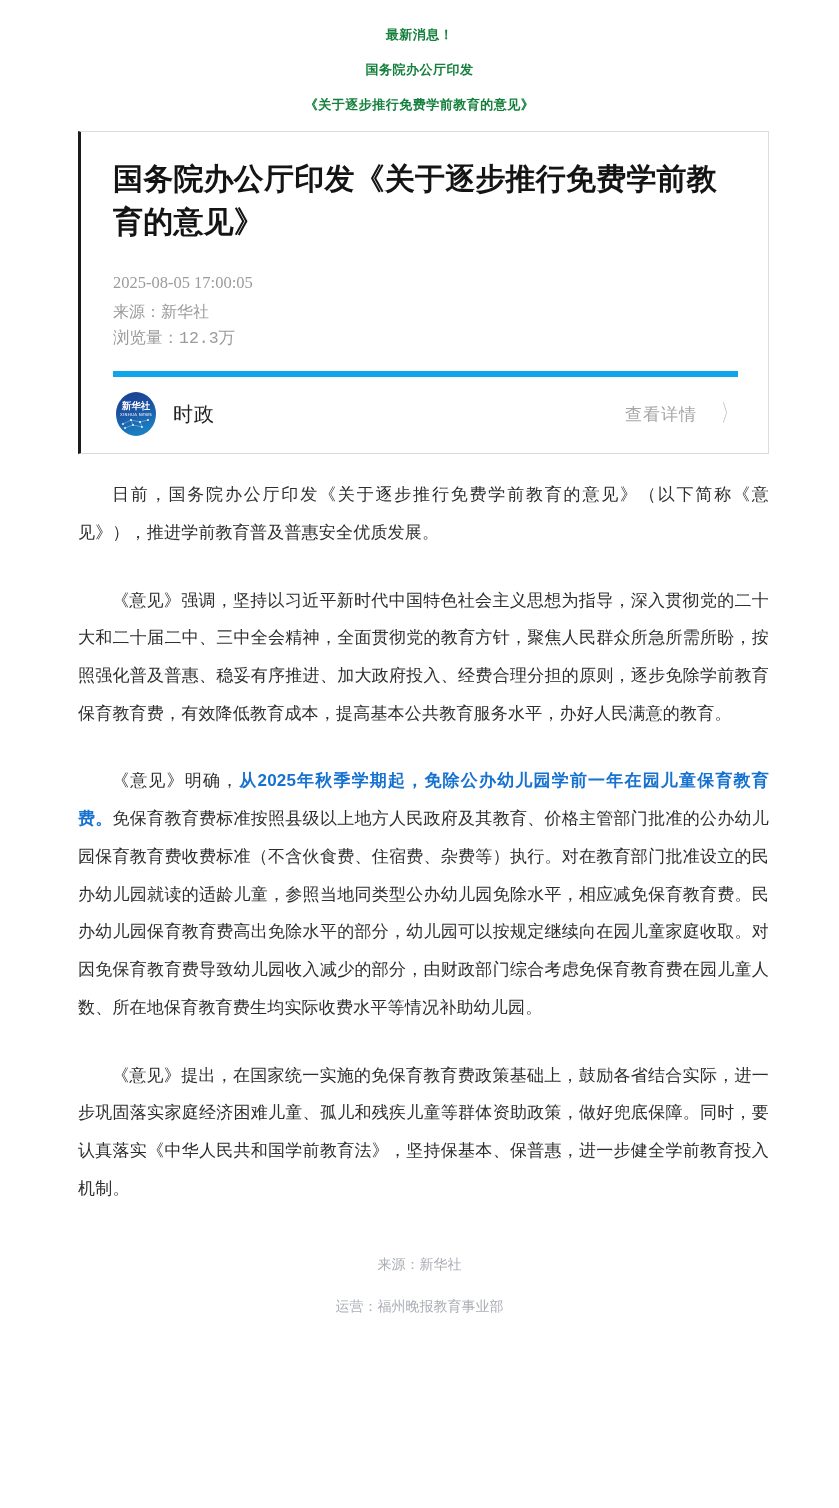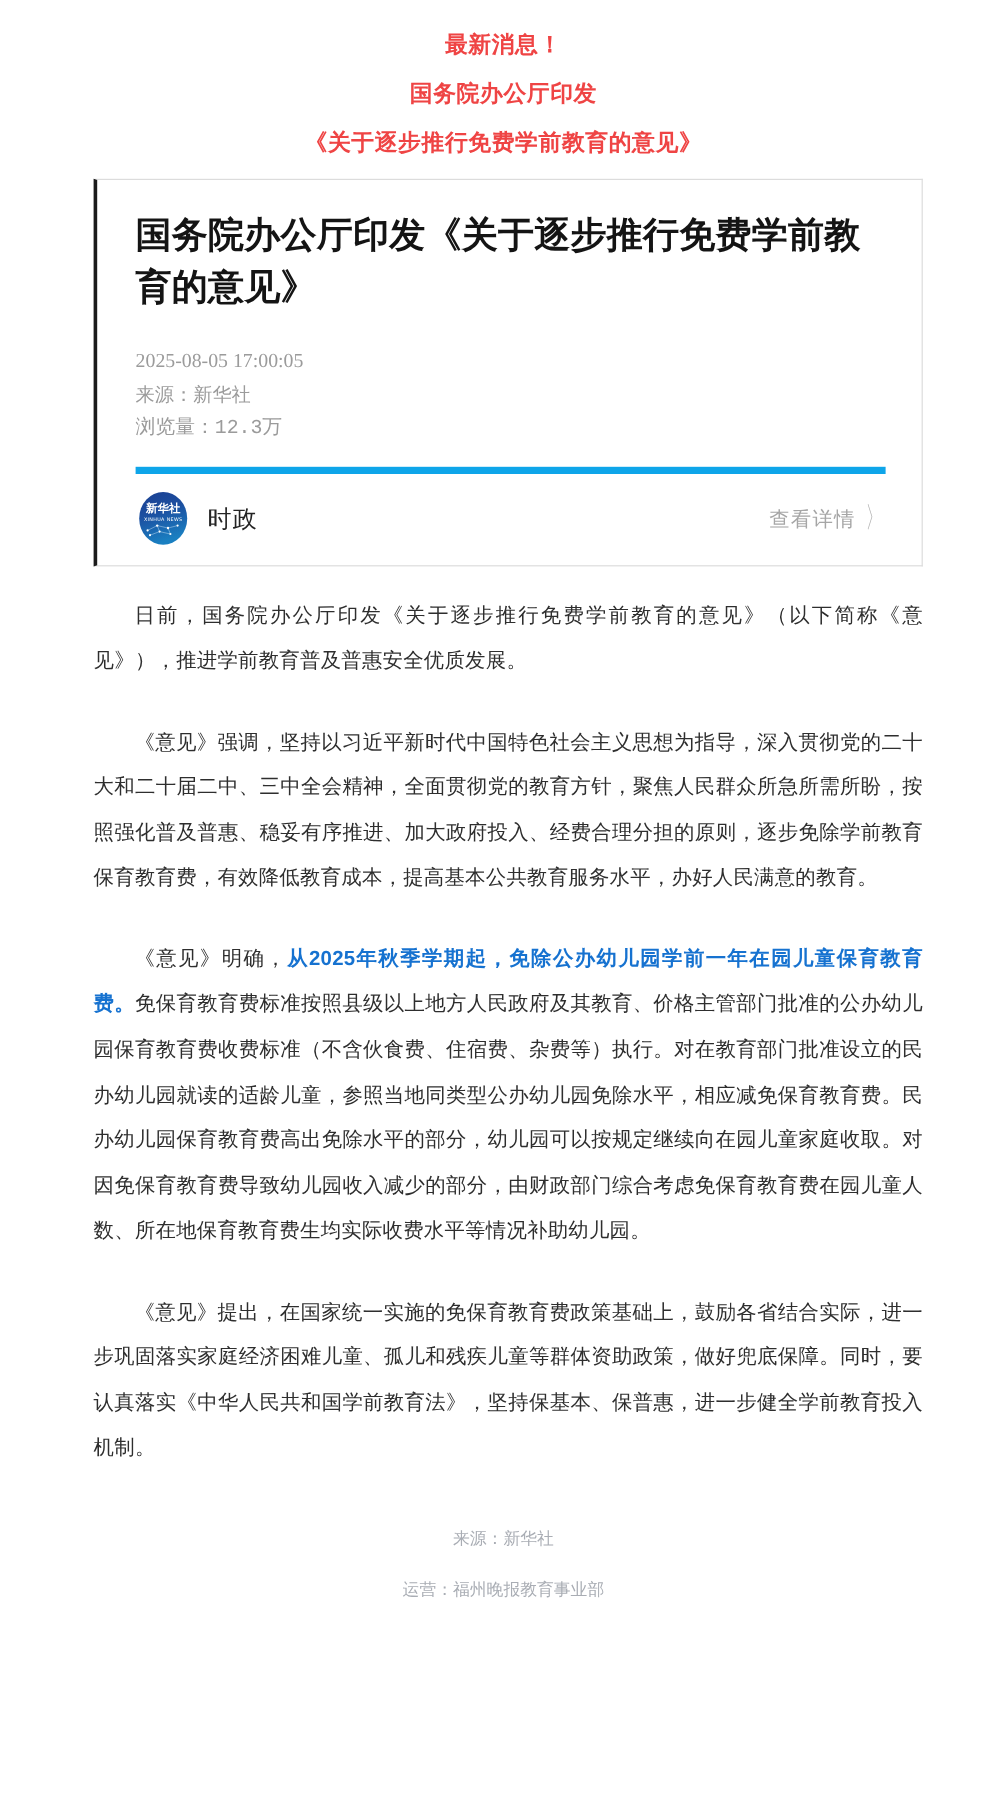--- a/index.html
+++ b/index.html
@@ -14,23 +14,23 @@
     color: #1a1a1a;
     -webkit-font-smoothing: antialiased;
   }
 
   
   .announce {
     padding: 28px 40px 4px 40px;
     text-align: center;
   }
   .announce .line {
-    color: #ef4444;
+    color: #15803d;
     font-weight: bold;
-    font-size: 19px;
+    font-size: 13px;
     line-height: 1.0;
     letter-spacing: 0.5px;
     margin-bottom: 22px;
   }
   .announce .line:last-child { margin-bottom: 0; }
 
   
   .card-wrap {
     padding: 16px 70px 0 78px;
   }
@@ -98,21 +98,21 @@
     font-size: 20px;
     color: #242424;
     letter-spacing: 1px;
     text-align: right;
   }
   .detail-link {
     color: #a6a6a6;
     font-size: 17px;
     display: flex;
     align-items: center;
-    gap: 8px;
+    gap: 24px;
     letter-spacing: 1px;
   }
   .detail-link .chev {
     font-size: 16px;
     color: #b5b5b5;
     transform: scaleY(1.5);
     display: inline-block;
   }
 
   

